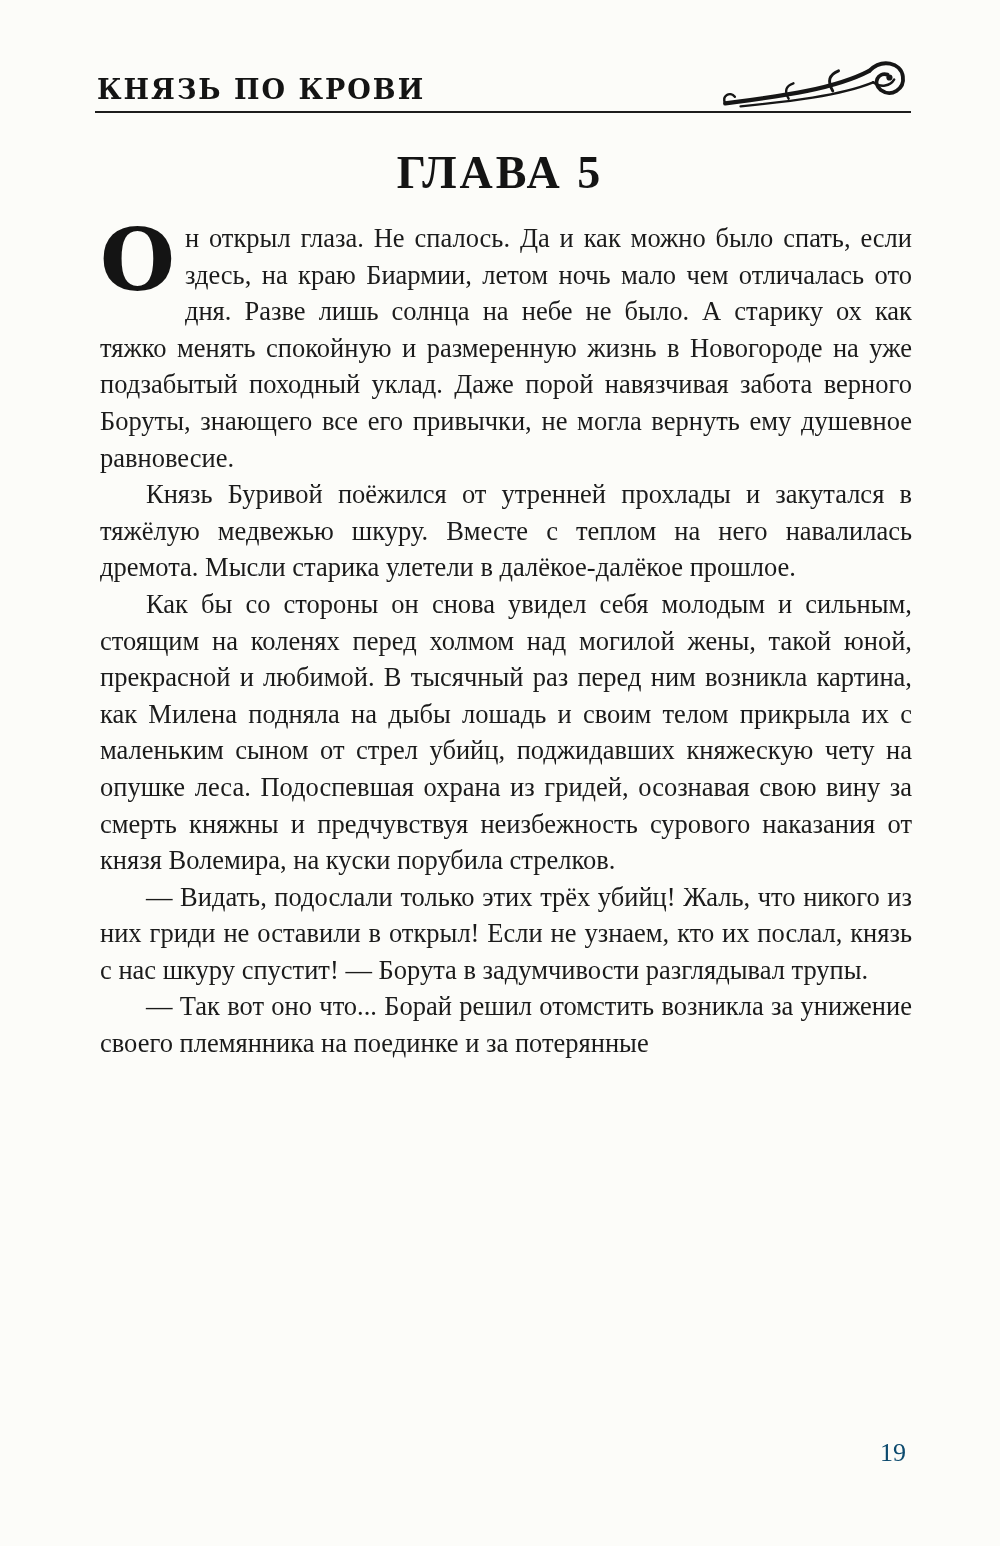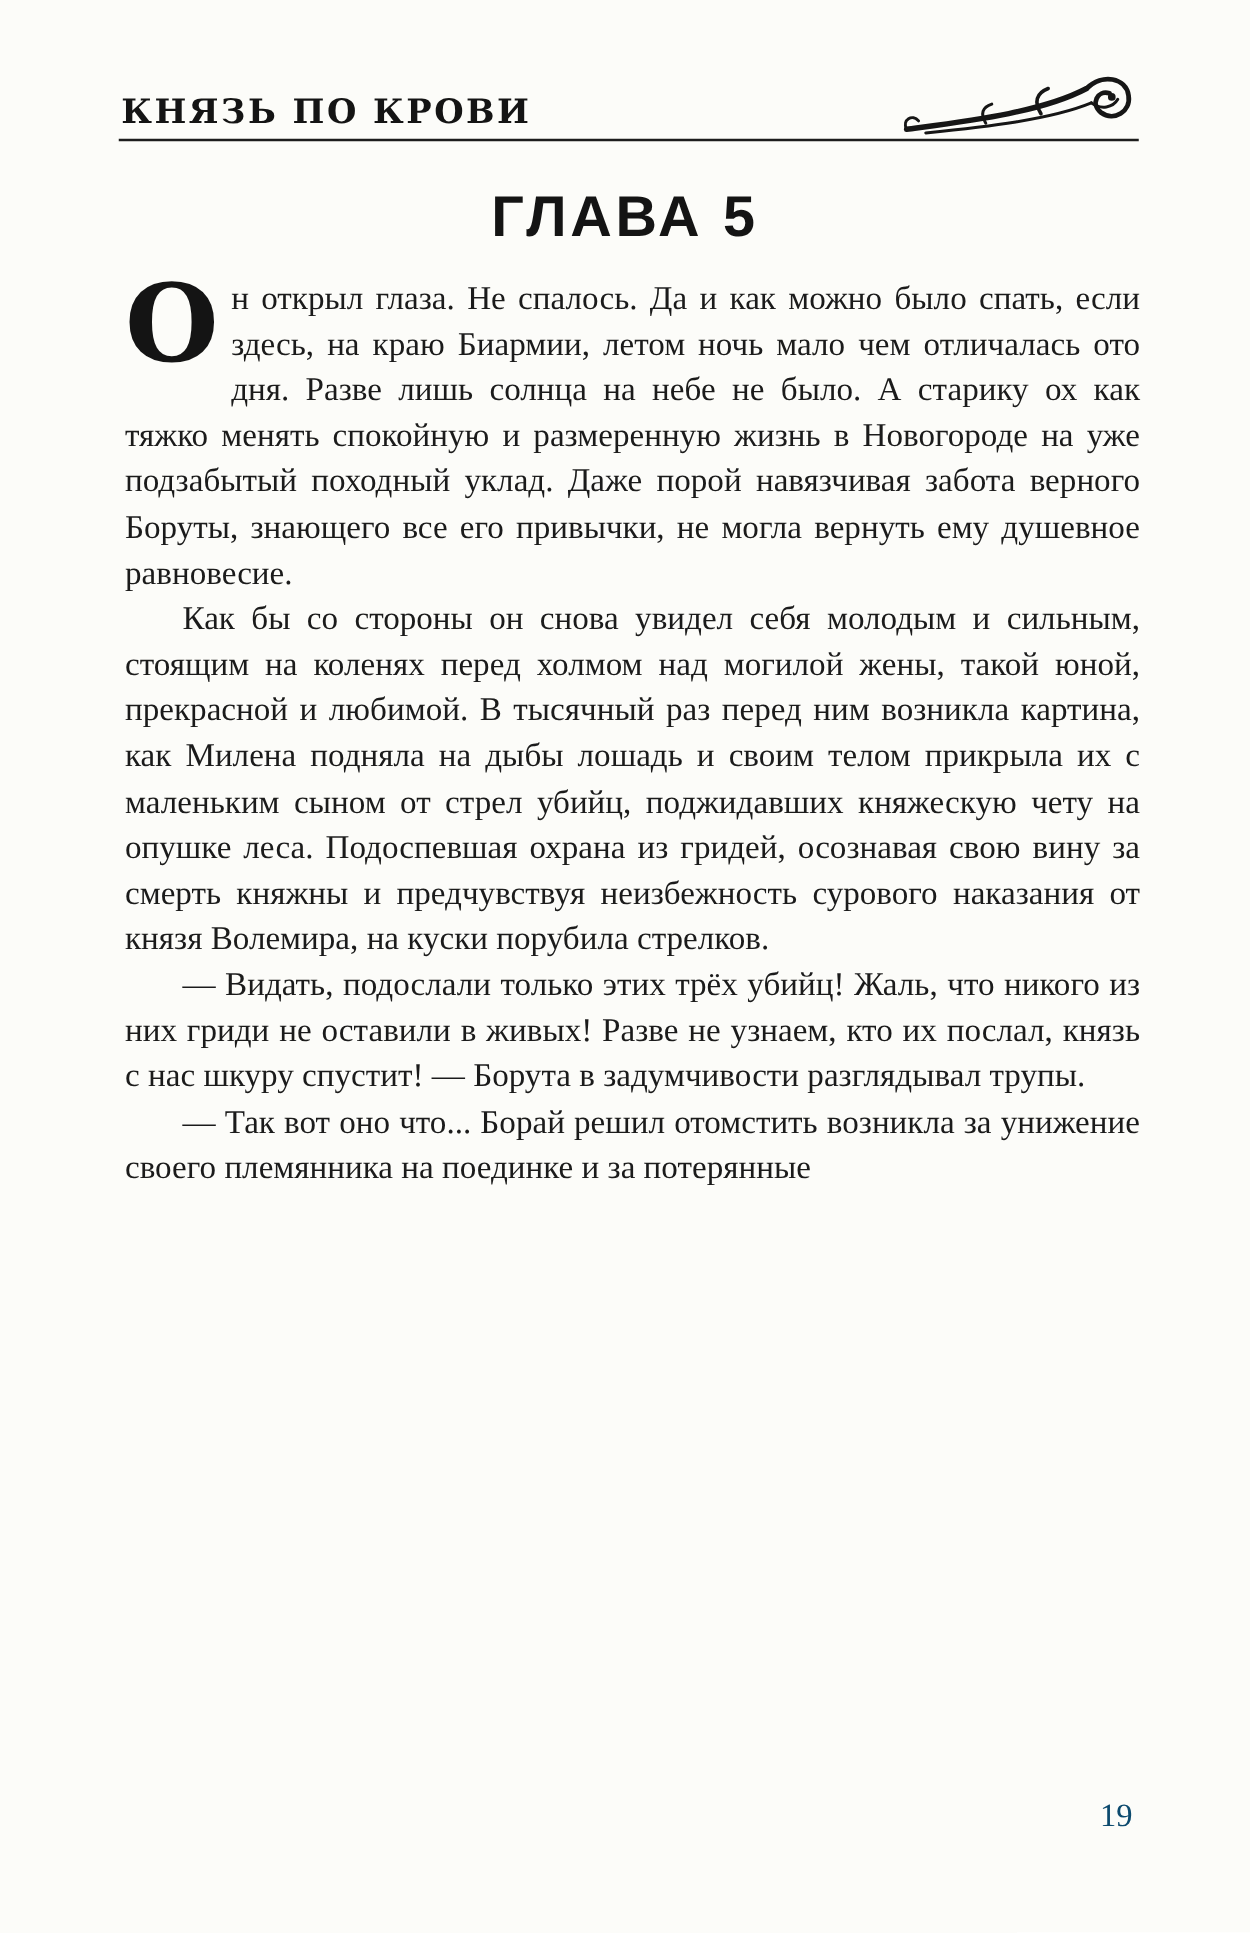--- a/index.html
+++ b/index.html
@@ -46,21 +46,21 @@
     height: 72px;
   }
 
   
   .chapter-title {
     position: absolute;
     top: 146px;
     left: 0;
     width: 100%;
     text-align: center;
-    font-family: Liberation Sans, sans-serif;
+    font-family: Liberation Serif, serif;
     font-weight: bold;
     font-size: 46px;
     letter-spacing: 3px;
     color: #141414;
   }
 
   
   .body-text {
     position: absolute;
     top: 220px;
@@ -114,20 +114,21 @@
         <path d="M6 64 c -4 -8 5 -13 10 -7" stroke-width="2.5"></path>
       </g>
       <circle cx="177" cy="37" r="3.2" fill="#161616"></circle>
     </svg>
   </div>
 
   <div class="chapter-title">ГЛАВА 5</div>
 
   <div class="body-text">
       <p class="para first"><span class="dropcap">О</span>н открыл глаза. Не спалось. Да и как можно было спать, если здесь, на краю Биармии, летом ночь мало чем отличалась ото дня. Разве лишь солнца на небе не было. А старику ох как тяжко менять спокойную и размеренную жизнь в Новогороде на уже подзабытый походный уклад. Даже порой навязчивая забота верного Боруты, знающего все его привычки, не могла вернуть ему душевное равновесие.</p>
+      <p class="para">Князь Буривой поёжился от утренней прохлады и закутался в тяжёлую медвежью шкуру. Вместе с теплом на него навалилась дремота. Мысли старика улетели в далёкое-далёкое прошлое.</p>
       <p class="para">Как бы со стороны он снова увидел себя молодым и сильным, стоящим на коленях перед холмом над могилой жены, такой юной, прекрасной и любимой. В тысячный раз перед ним возникла картина, как Милена подняла на дыбы лошадь и своим телом прикрыла их с маленьким сыном от стрел убийц, поджидавших княжескую чету на опушке леса. Подоспевшая охрана из гридей, осознавая свою вину за смерть княжны и предчувствуя неизбежность сурового наказания от князя Волемира, на куски порубила стрелков.</p>
-      <p class="para">— Видать, подослали только этих трёх убийц! Жаль, что никого из них гриди не оставили в живых! Разве не узнаем, кто их послал, князь с нас шкуру спустит! — Борута в задумчивости разглядывал трупы.</p>
+      <p class="para">— Видать, подослали только этих трёх убийц! Жаль, что никого из них гриди не оставили в открыл! Если не узнаем, кто их послал, князь с нас шкуру спустит! — Борута в задумчивости разглядывал трупы.</p>
       <p class="para">— Так вот оно что... Борай решил отомстить возникла за унижение своего племянника на поединке и за потерянные</p>
     </div>
 
   <div class="page-number">19</div>
 
 </div>
 
 </body></html>

